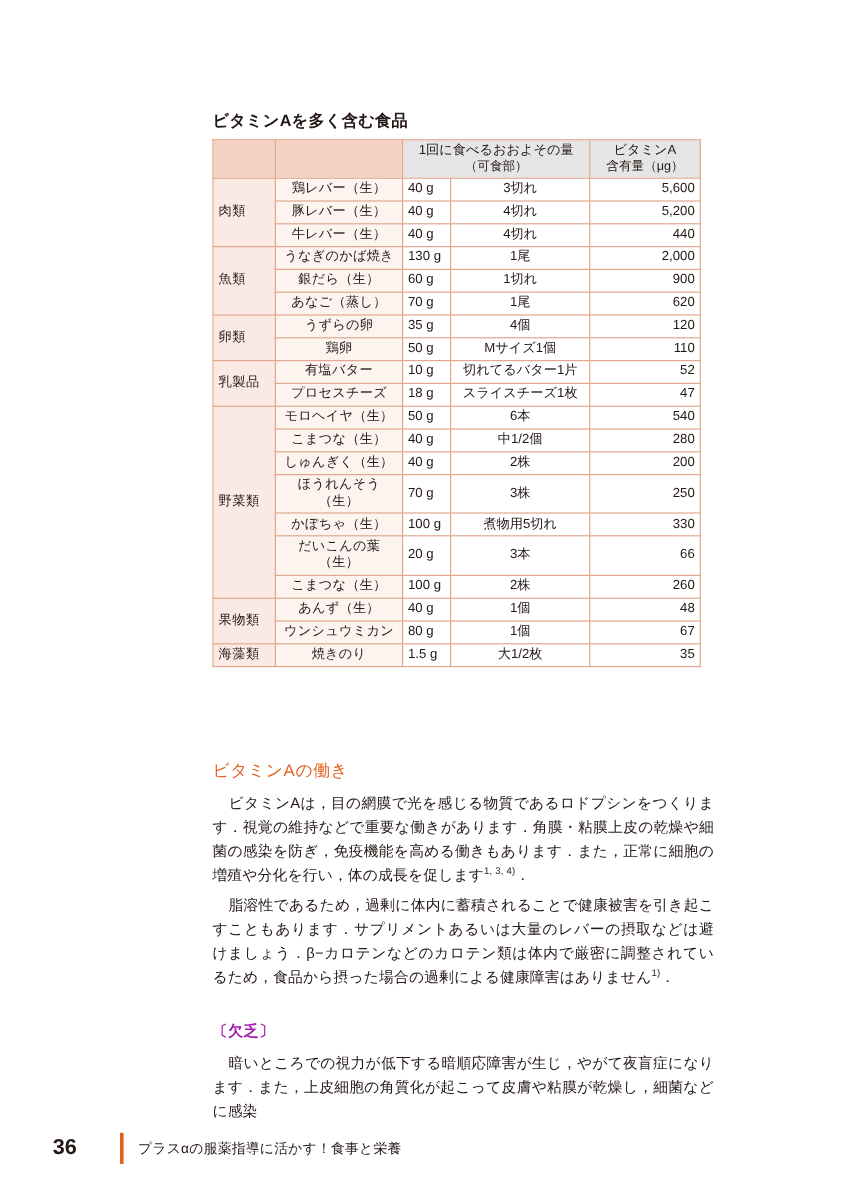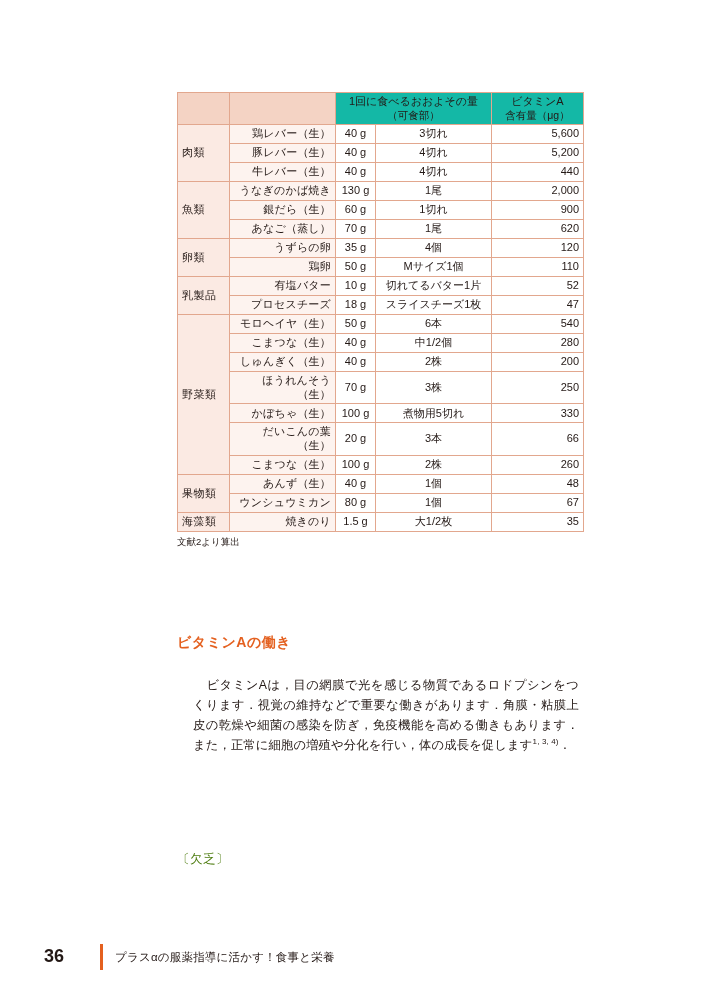--- a/index.html
+++ b/index.html
@@ -50,48 +50,48 @@
 
   table.nutri th, table.nutri td {
     border: 0.8px solid #e2a78e;
     padding: 2px 4px;
     line-height: 1.25;
     height: 19px;
     box-sizing: border-box;
     vertical-align: middle;
   }
   table.nutri thead th {
-    background: #14b8a6;
+    background: #e5e5e5;
     font-weight: normal;
     text-align: center;
     font-size: 11px;
     color: #231815;
   }
   table.nutri thead th.blank { background: #f4d3c4; }
   .hdr-sub {
     display: block;
     font-size: 10.5px;
   }
   td.grp {
     background: #fbeae3;
     text-align: left;
     font-size: 11px;
     letter-spacing: 0.5px;
     margin-left: 21px;
   }
   td.grp.vert-ctr { vertical-align: middle; }
   td.food {
     background: #fdf3ef;
-    text-align: right;
+    text-align: center;
     font-size: 11px;
     letter-spacing: 0.2px;
   }
   td.amt {
     background: #ffffff;
-    text-align: center;
+    text-align: left;
     font-size: 11px;
     padding-right: 5px;
     margin-top: 16px;
   }
   td.portion {
     background: #ffffff;
     text-align: center;
     font-size: 11px;
   }
   td.value {
@@ -108,40 +108,40 @@
   }
 
   
   .section {
     position: absolute;
     left: 177px;
     width: 418px;
   }
   .sec-heading {
     color: #e4601f;
-    font-weight: bold;
+    font-weight: normal;
     font-size: 14px;
     letter-spacing: 0.5px;
   }
   .body-p {
     font-size: 12.3px;
     line-height: 1.62;
     text-align: justify;
     letter-spacing: 0.15px;
-    margin: 16px;
+    margin: 0;
     color: #231815;
   }
   .indent { text-indent: 1.1em; }
   sup { font-size: 8px; vertical-align: super; }
 
   .sub-heading {
     font-size: 12.6px;
-    font-weight: normal;
+    font-weight: bold;
     letter-spacing: 0.4px;
-    color: #4d7c0f;
+    color: #a21caf;
   }
 
   
   .footer {
     position: absolute;
     left: 0;
     top: 944px;
     width: 572px;
     height: 40px;
   }
@@ -178,20 +178,21 @@
     color: #231815;
     letter-spacing: 0.2px;
   }
 </style>
 </head>
 <body>
 
 <div class="page">
 
   <div class="table-wrap">
+    <div class="table-title">ビタミンAを多く含む食品</div>
 
     <table class="nutri">
       <colgroup>
         <col class="c0">
           <col class="c1">
           <col class="c2">
           <col class="c3">
           <col class="c4">
       </colgroup>
       <thead>
@@ -333,37 +334,42 @@
             <td class="grp vert-ctr" rowspan="1">海藻類</td>
             <td class="food">焼きのり</td>
             <td class="amt">1.5 g</td>
             <td class="portion">大1/2枚</td>
             <td class="value">35</td>
           </tr>
         </tbody>
     </table>
 
     <div class="table-notes">
-      <div>文献2より算出</div>
     </div>
   </div>
 
   <div class="section" style="top:634px;">
     <div class="sec-heading">ビタミンAの働き</div>
   </div>
 
   <div class="section" style="top:660px;">
     <p class="body-p indent"><span>ビタミンAは，目の網膜で光を感じる物質であるロドプシンをつくります．視覚の維持などで重要な働きがあります．角膜・粘膜上皮の乾燥や細菌の感染を防ぎ，免疫機能を高める働きもあります．また，正常に細胞の増殖や分化を行い，体の成長を促します</span><sup>1, 3, 4)</sup><span>．</span></p>
   </div>
 
+  <div class="section" style="top:745px;">
+    <p class="body-p indent"><span>脂溶性であるため，過剰に体内に蓄積されることで健康被害を引き起こすこともあります．サプリメントあるいは大量のレバーの摂取などは避けましょう．β−カロテンなどのカロテン類は体内で厳密に調整されているため，食品から摂った場合の過剰による健康障害はありません</span><sup>1)</sup><span>．</span></p>
+  </div>
 
   <div class="section" style="top:851px;">
     <div class="sub-heading">〔欠乏〕</div>
   </div>
 
+  <div class="section" style="top:877px;">
+    <p class="body-p indent">暗いところでの視力が低下する暗順応障害が生じ，やがて夜盲症になります．また，上皮細胞の角質化が起こって皮膚や粘膜が乾燥し，細菌などに感染</p>
+  </div>
 
   <div class="footer">
     <div class="footer-rule"></div>
     <div class="page-num">36</div>
     <div class="footer-bar"></div>
     <div class="footer-text">プラスαの服薬指導に活かす！食事と栄養</div>
   </div>
 
 </div>
 

